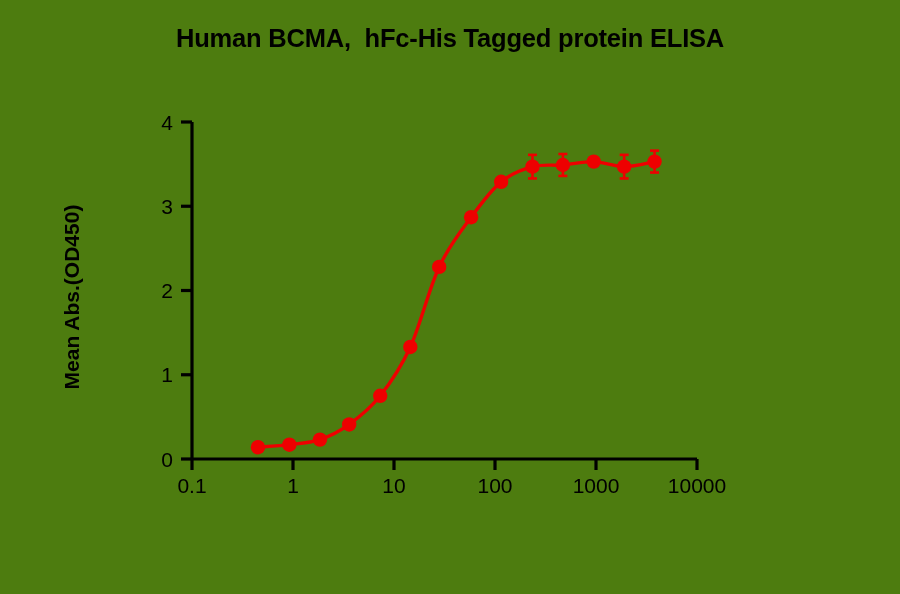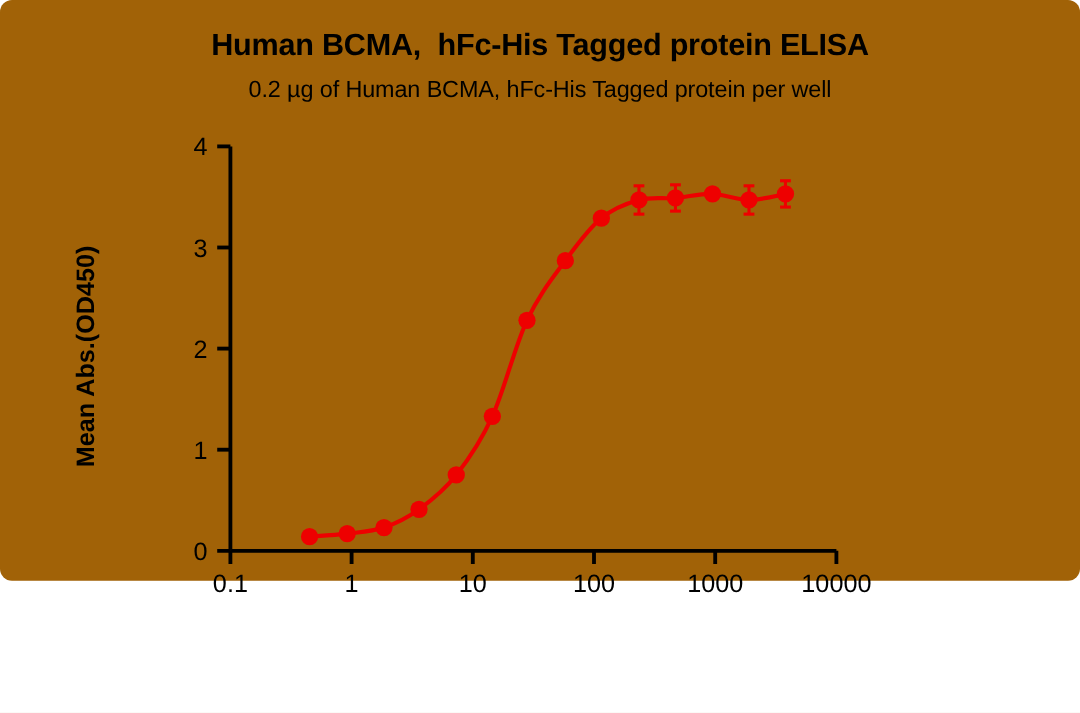--- a/index.html
+++ b/index.html
@@ -10,23 +10,22 @@
   body {
     width: 900px;
     height: 594px;
     font-family: "Liberation Sans", sans-serif;
     color: #000000;
     overflow: hidden;
   }
   #figure {
     position: relative;
     width: 900px;
-    height: 484px;
-    background: #a16207;
-    border-radius: 10px;
+    height: 594px;
+    background: #4d7c0f;
   }
   
   #chart-title {
     position: absolute;
     left: 0;
     top: 24px;
     width: 900px;
     text-align: center;
     font-size: 25.5px;
     font-weight: bold;
@@ -79,21 +78,20 @@
     fill: #000000;
   }
 </style>
 </head>
 <body>
 
 <div id="figure">
 
   <div id="chart-title">Human BCMA,  hFc-His Tagged protein ELISA</div>
 
-  <div id="chart-subtitle">0.2 µg of Human BCMA, hFc-His Tagged protein per well</div>
 
   <div id="y-axis-title">Mean Abs.(OD450)</div>
 
 
   <svg id="plot-svg" width="900" height="594">
     <g id="axis-lines">
       <line id="y-axis-line" x1="192" y1="122" x2="192" y2="459" stroke="#000000" stroke-width="3.2"></line>
       <line id="x-axis-line" x1="192" y1="459" x2="697" y2="459" stroke="#000000" stroke-width="3.2"></line>
     </g>
     <g id="y-ticks">

